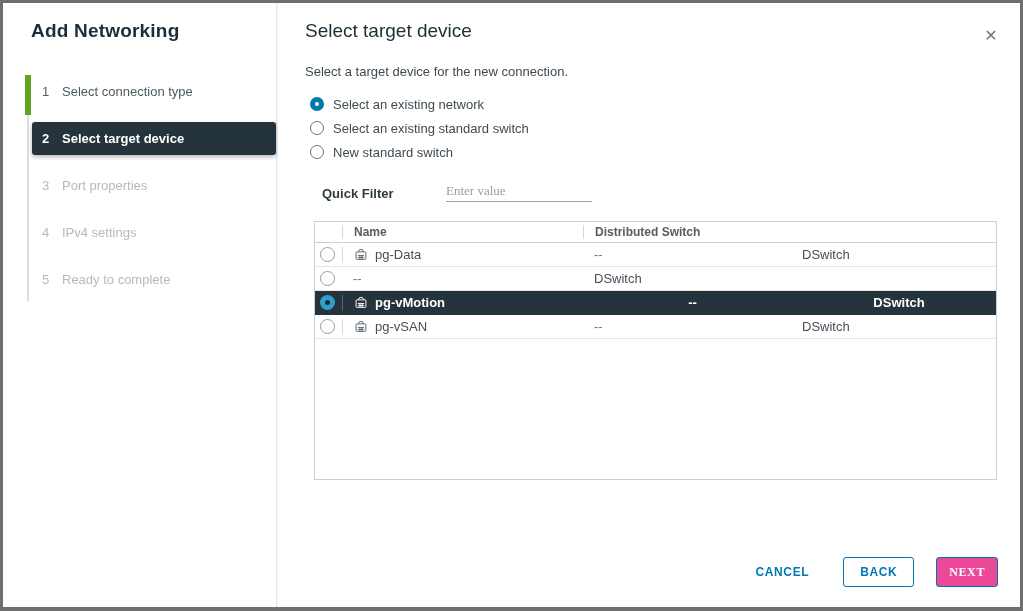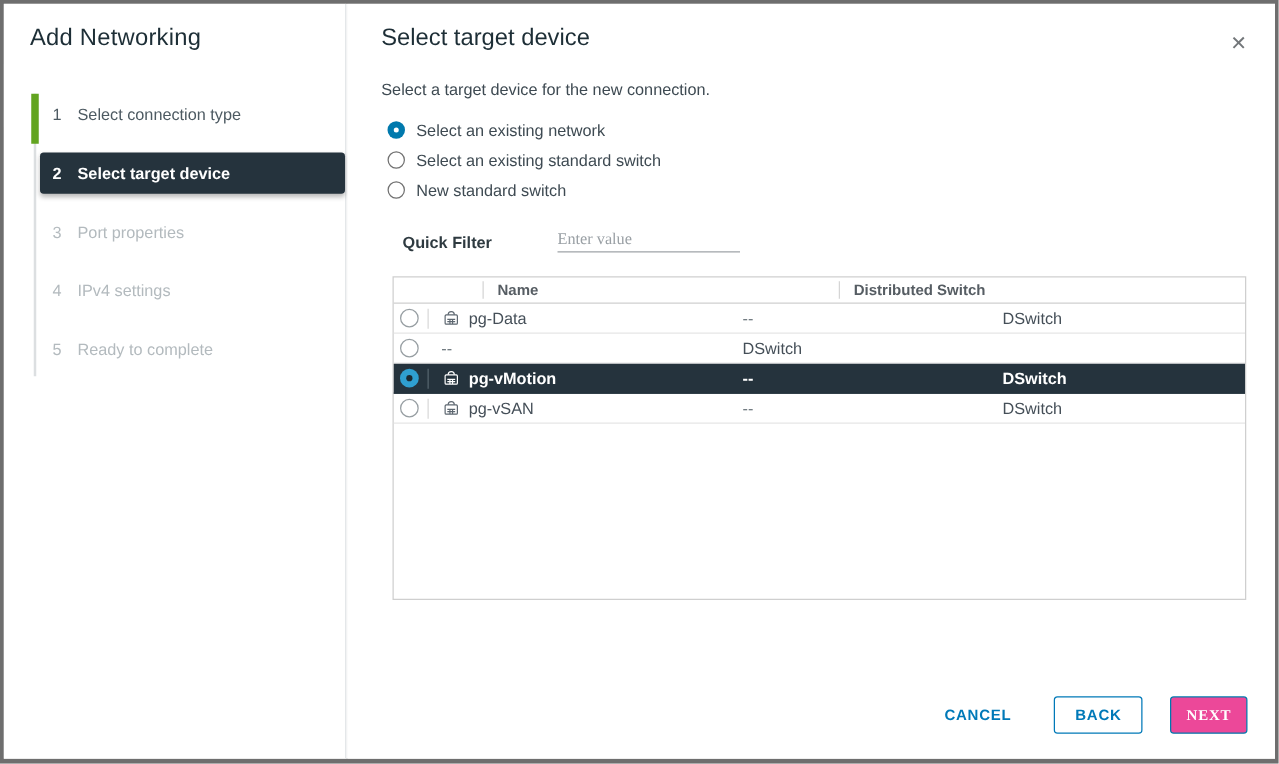--- a/index.html
+++ b/index.html
@@ -12,22 +12,22 @@
   
   .bg-artifact { position: absolute; background: #c6c6c6; opacity: .7; }
 
   
   .left-panel {
     position: absolute; left: 0; top: 0; bottom: 0; width: 274px;
     background: #fff; border-right: 1px solid #e4e7e9;
     box-shadow: 1px 0 3px rgba(0,0,0,.06);
   }
   .wizard-title {
-    position: absolute; left: 21px; top: 17px;
-    font-size: 19px; font-weight: 400; color: #1d2e36; letter-spacing: .2px;
+    position: absolute; left: 28px; top: 17px;
+    font-size: 19px; font-weight: 700; color: #1d2e36; letter-spacing: .2px;
   }
   .steps { position: absolute; left: 21px; top: 72px; right: 0; }
   .steps-line { position: absolute; left: 24px; top: 72px; width: 2px; height: 226px; background: #dcdfe1; }
   .steps-progress { position: absolute; left: 22px; top: 72px; width: 6px; height: 40px; background: #62a420; }
   .step {
     height: 33px; margin-bottom: 14px; display: flex; align-items: center;
     font-size: 13px; padding-left: 18px; color: #4d5a62; cursor: default;
   }
   .step .num { width: 16px; flex: none; }
   .step .lbl { margin-left: 4px; }
@@ -57,32 +57,32 @@
   .qf-label { position: absolute; left: 44px; top: 183px; font-size: 13px; font-weight: 700; color: #2e3a40; }
   .qf-input { position: absolute; left: 168px; top: 178px; width: 146px; height: 21px;
            border: none; border-bottom: 1px solid #9fa4a8; font-size: 13px; color: #a16207;
            font-family: Liberation Serif, serif; outline: none; background: transparent; }
   .qf-input::placeholder { color: #9aa0a5; }
 
   
   .grid { position: absolute; left: 36px; top: 218px; width: 683px; height: 259px;
           border: 1px solid #cfcfcf; display: flex; flex-direction: column; background: #fff; }
   .g-row { display: grid; grid-template-columns: 27px 241px 208px 205px; align-items: center; }
-  .g-head { height: 21px; border-bottom: 1px solid #cfcfcf; gap: 44px; }
+  .g-head { height: 21px; border-bottom: 1px solid #cfcfcf; }
   .g-head .hc { font-size: 12px; font-weight: 700; color: #565d63; padding-left: 11px;
           border-left: 1px solid #d5d5d5; line-height: 14px; height: 14px; cursor: pointer; }
   .g-head .hc-radio { border-left: none; height: 14px; cursor: default; }
   .g-data { height: 24px; border-bottom: 1px solid #e6e6e6; font-size: 13px; color: #454f58; cursor: pointer; }
   .g-data .cell { padding-left: 11px; }
   .g-data .c-name { display: flex; align-items: center; border-left: 1px solid #d9d9d9; height: 16px; }
   .g-data .c-name .pg-ico { flex: none; margin-right: 7px; color: #5d6770; display: inline-flex; }
   .g-data .c-dim { color: #6d777d; }
   .rrad { margin-left: 5px; width: 15px; height: 15px; border-radius: 50%; border: 1px solid #979ea2;
           background: #fff; position: relative; flex: none; cursor: pointer; }
-  .g-data.selected { background: #25333d; color: #ffffff; border-bottom-color: #25333d; }
+  .g-data.selected { background: #25333d; color: #ffffff; border-bottom-color: #25333d; text-align: center; }
   .g-data.selected .c-name { border-left-color: #55656e; }
   .g-data.selected .c-name .pg-ico { color: #ffffff; }
   .g-data.selected .c-dim { color: #ffffff; }
   .g-data.selected .rrad { border: none; background: #2f9fd0; }
   .g-data.selected .rrad::after { content: ""; position: absolute; left: 5px; top: 5px; width: 5px; height: 5px;
           border-radius: 50%; background: #1b2a32; }
   .g-filler { flex: 1; }
   .g-foot { height: 26px; border-top: 1px solid #cfcfcf; display: flex; align-items: center;
           justify-content: space-between; padding: 0 9px; }
   .manage-cols {

